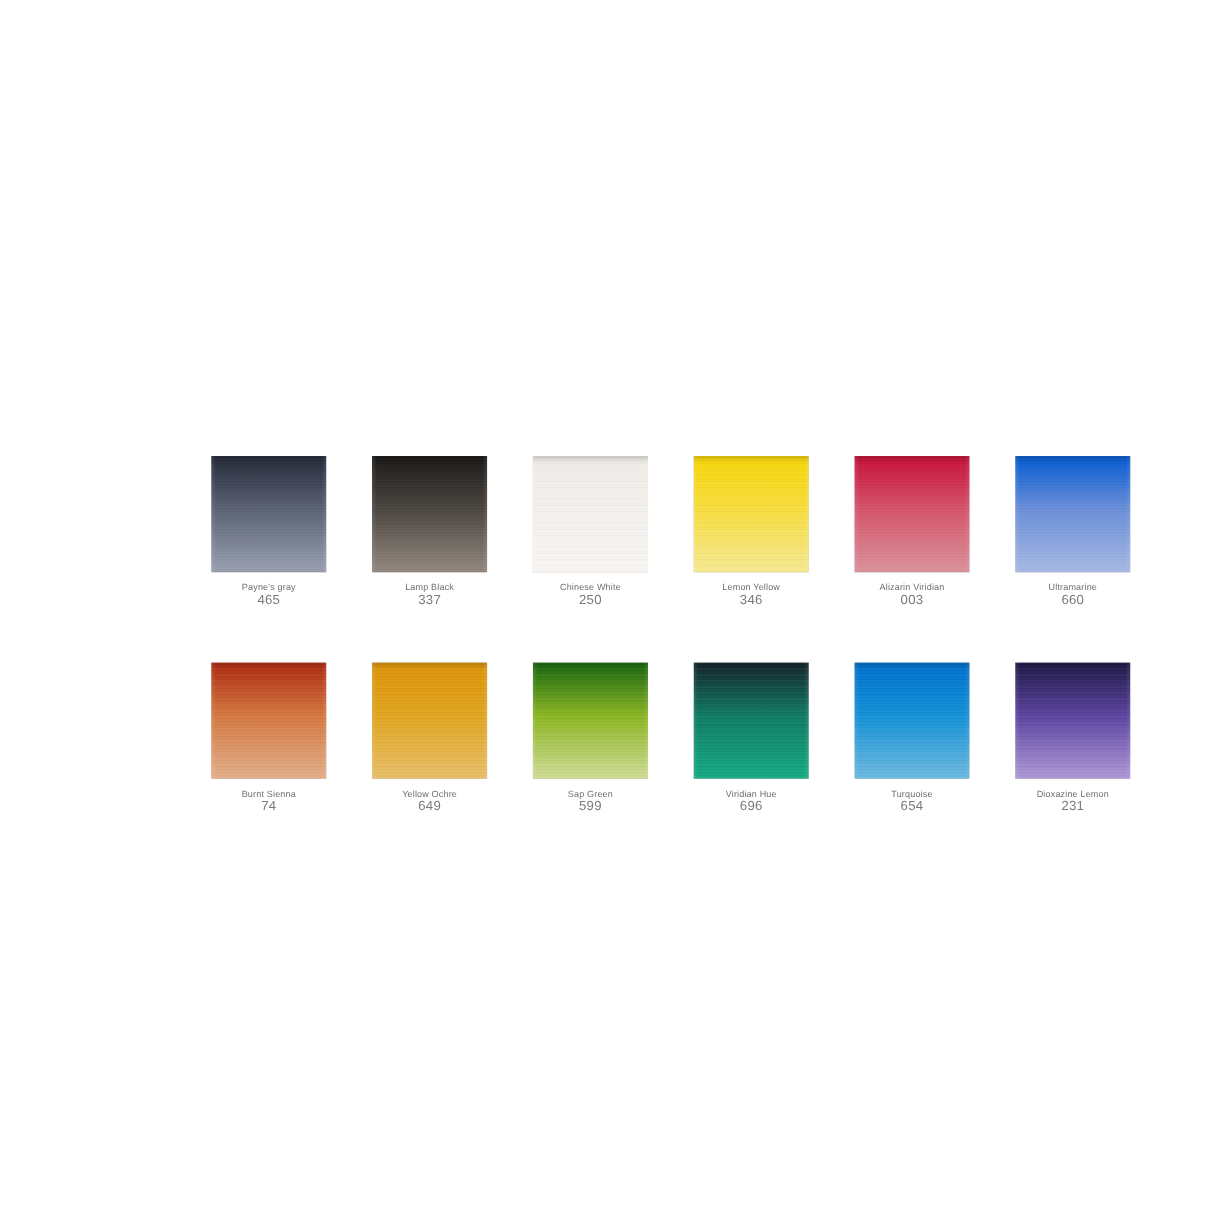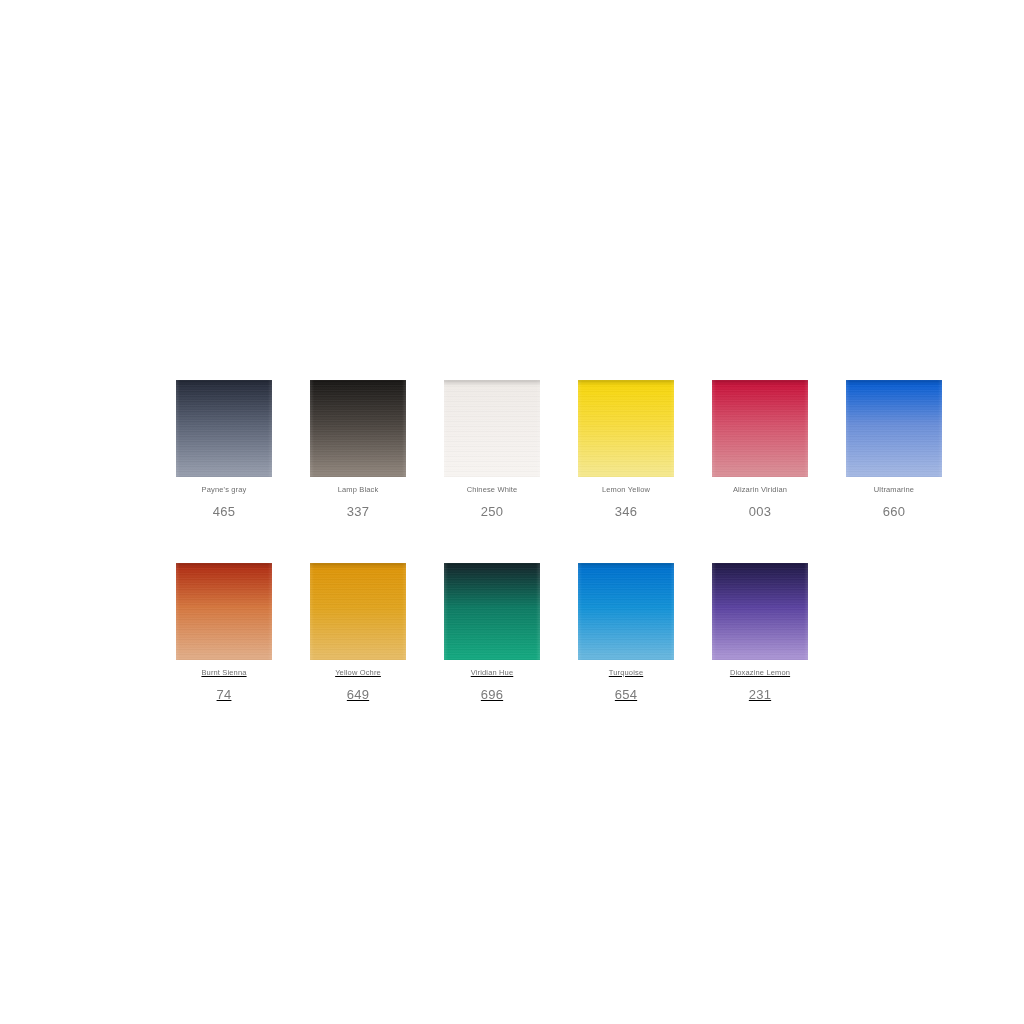--- a/index.html
+++ b/index.html
@@ -32,21 +32,20 @@
   }
 
   .swatch-row {
     display: flex;
     flex-direction: row;
     align-items: flex-start;
   }
 
   .swatch-row.row-2 {
     margin-top: 46px;
-    text-decoration: underline;
   }
 
   .swatch-cell {
     width: 96px;
     margin-right: 38px;
     display: flex;
     flex-direction: column;
     align-items: center;
   }
   .swatch-cell:last-child {
@@ -117,25 +116,24 @@
 
   .swatch-name {
     font-size: 7.5px;
     line-height: 11px;
     color: #6e6e6e;
     letter-spacing: 0.15px;
     white-space: nowrap;
   }
 
   .swatch-code {
-    font-size: 13px;
+    font-size: 11px;
     line-height: 11px;
     color: #7a7a7a;
     letter-spacing: 0.2px;
-    margin-top: 11px;
   }
 </style>
 </head>
 <body>
 
 <div id="palette-sheet">
   <div class="swatch-grid">
     <div class="swatch-row row-1">
         <div class="swatch-cell">
           <div class="chip">
@@ -230,20 +228,32 @@
             <div class="topedge"></div>
             <div class="sideedge"></div>
           </div>
           <div class="labels">
             <div class="swatch-name">Yellow Ochre</div>
             <div class="swatch-code">649</div>
           </div>
         </div>
         <div class="swatch-cell">
           <div class="chip">
+            <div class="wash" style="background: linear-gradient(rgb(31, 106, 16) 0%, rgb(31, 106, 16) 4%, rgb(138, 181, 33) 46%, rgb(203, 217, 142) 96%, rgb(203, 217, 142) 100%);"></div>
+            <div class="grain"></div>
+            <div class="topedge"></div>
+            <div class="sideedge"></div>
+          </div>
+          <div class="labels">
+            <div class="swatch-name">Sap Green</div>
+            <div class="swatch-code">599</div>
+          </div>
+        </div>
+        <div class="swatch-cell">
+          <div class="chip">
             <div class="wash" style="background: linear-gradient(rgb(19, 42, 46) 0%, rgb(19, 42, 46) 4%, rgb(14, 122, 99) 46%, rgb(20, 167, 127) 96%, rgb(20, 167, 127) 100%);"></div>
             <div class="grain"></div>
             <div class="topedge"></div>
             <div class="sideedge"></div>
           </div>
           <div class="labels">
             <div class="swatch-name">Viridian Hue</div>
             <div class="swatch-code">696</div>
           </div>
         </div>

